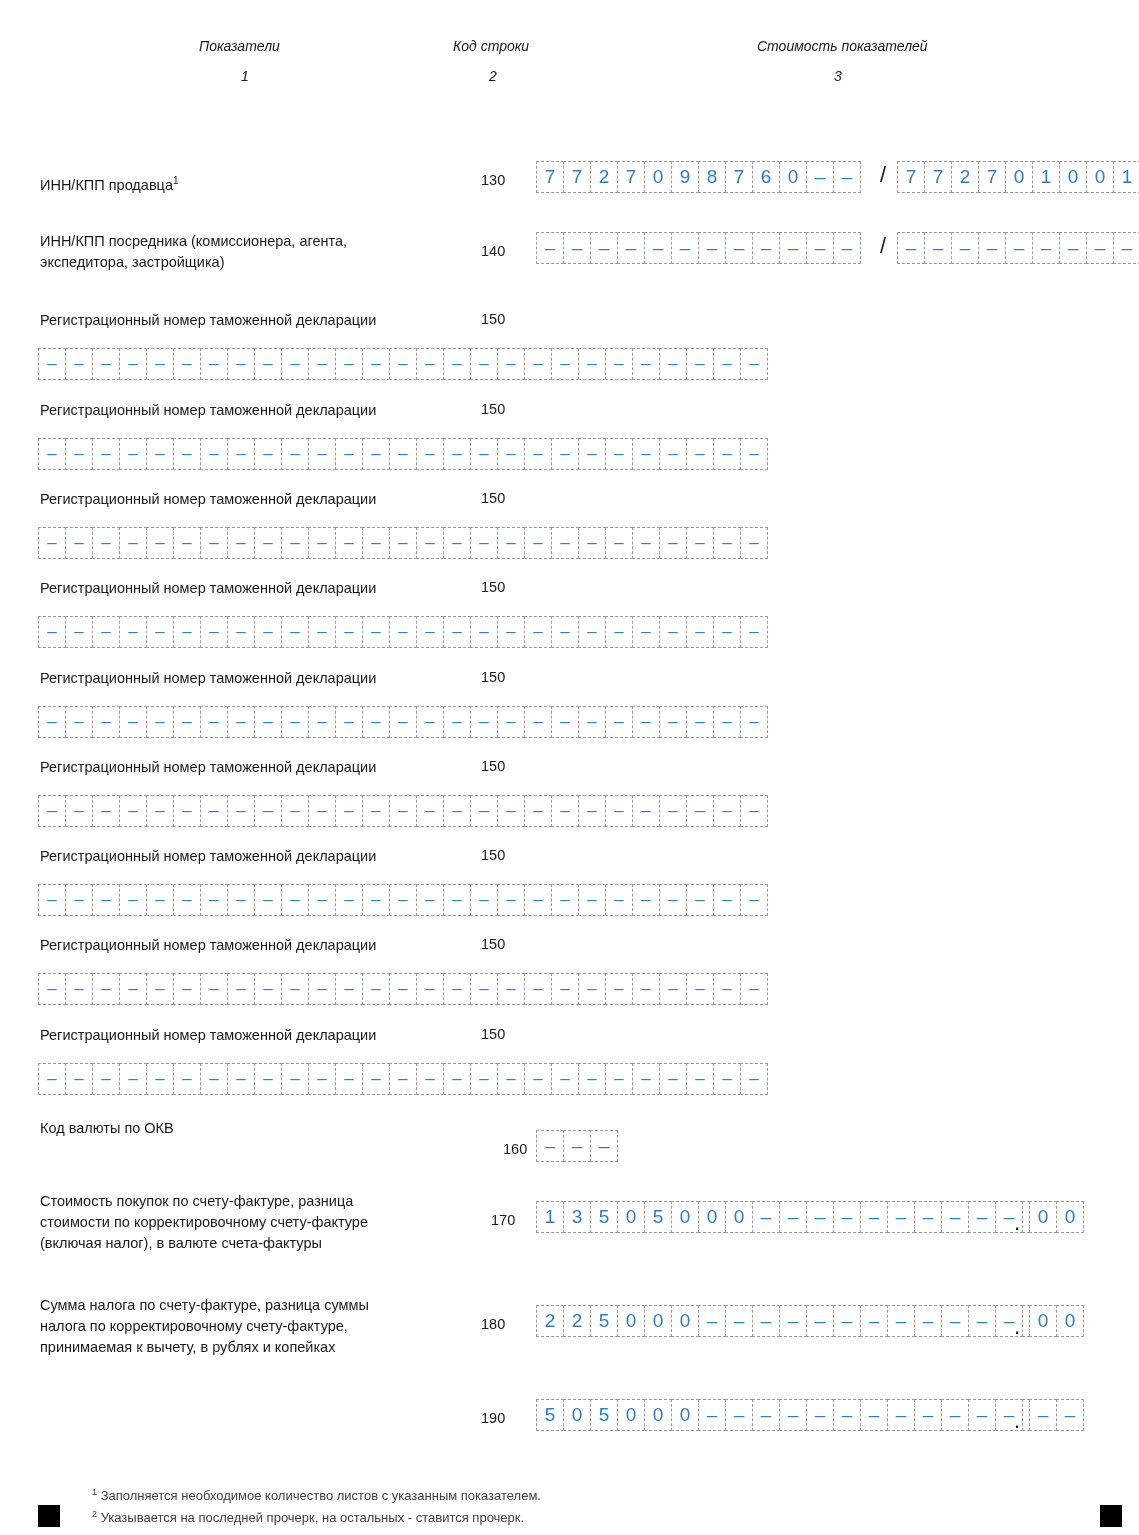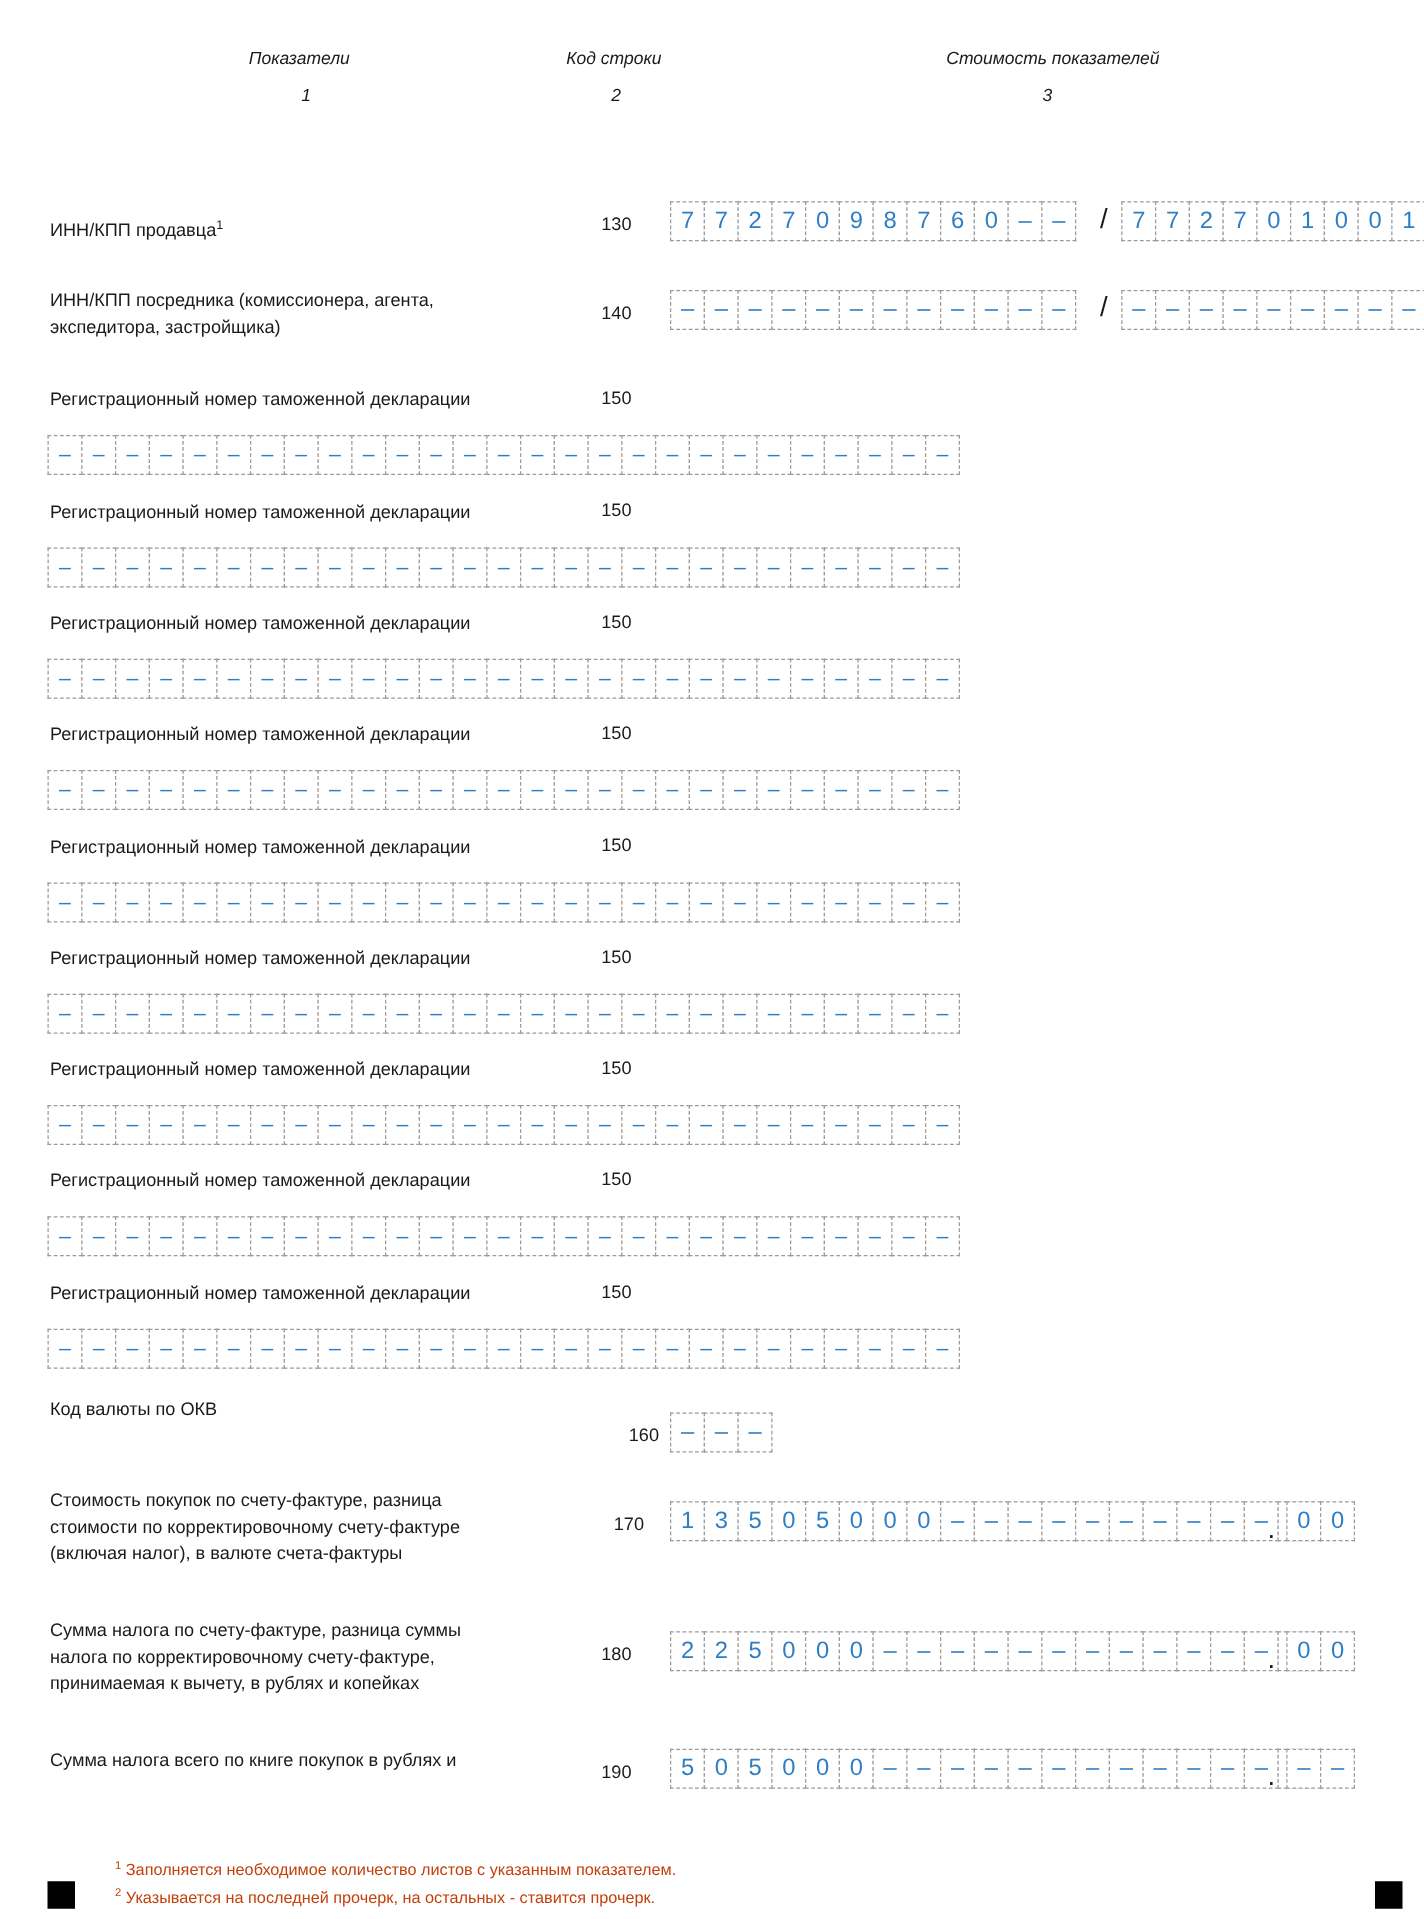--- a/index.html
+++ b/index.html
@@ -88,21 +88,21 @@
     position: absolute;
     font-size: 22px;
     line-height: 1;
     color: #1a1a1a;
   }
 
   
   .footnote {
     position: absolute;
     font-size: 13px;
-    color: #c2410c;
+    color: #404040;
   }
   .footnote sup {
     font-size: 9px;
   }
 
   
   .corner {
     position: absolute;
     width: 22px;
     height: 22px;
@@ -536,21 +536,20 @@
       <div class="cell">–</div>
       <div class="cell">–</div>
     </div>
   <div class="dot" style="left:1014px; top:1316px;">.</div>
   <div class="cells" id="tax-dec" style="left:1029px; top:1305px;">
       <div class="cell">0</div>
       <div class="cell">0</div>
     </div>
 
   <div class="label" style="left:40px; top:1399px; width:420px;">
-    <div>Сумма налога всего по книге покупок в рублях и</div>
   </div>
   <div class="code" style="left:481px; top:1410px;">190</div>
   <div class="cells" id="total-int" style="left:536px; top:1399px;">
       <div class="cell">5</div>
       <div class="cell">0</div>
       <div class="cell">5</div>
       <div class="cell">0</div>
       <div class="cell">0</div>
       <div class="cell">0</div>
       <div class="cell">–</div>

